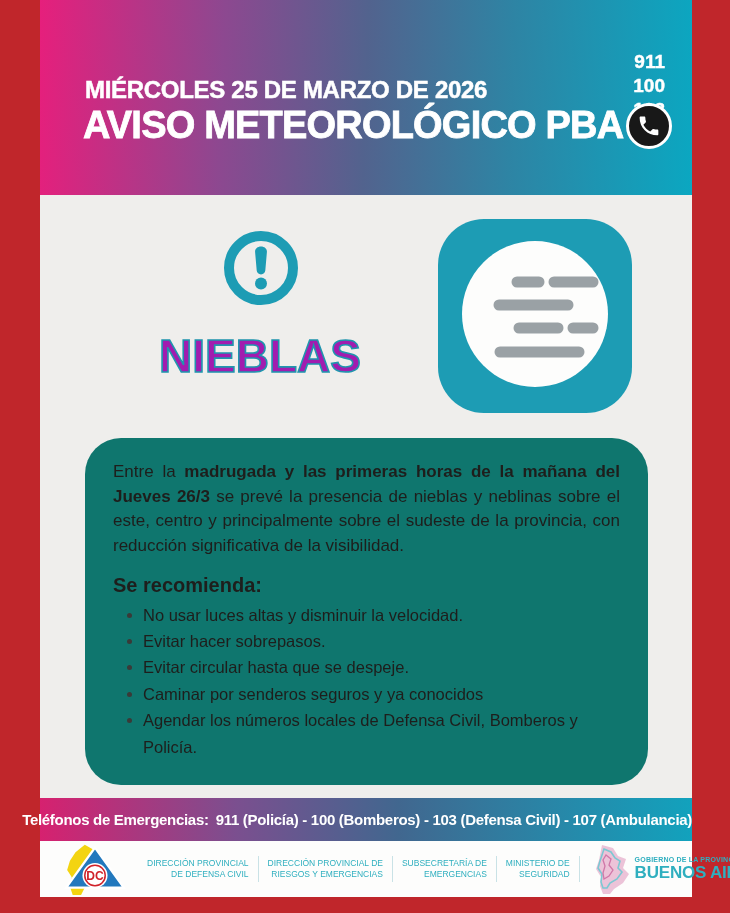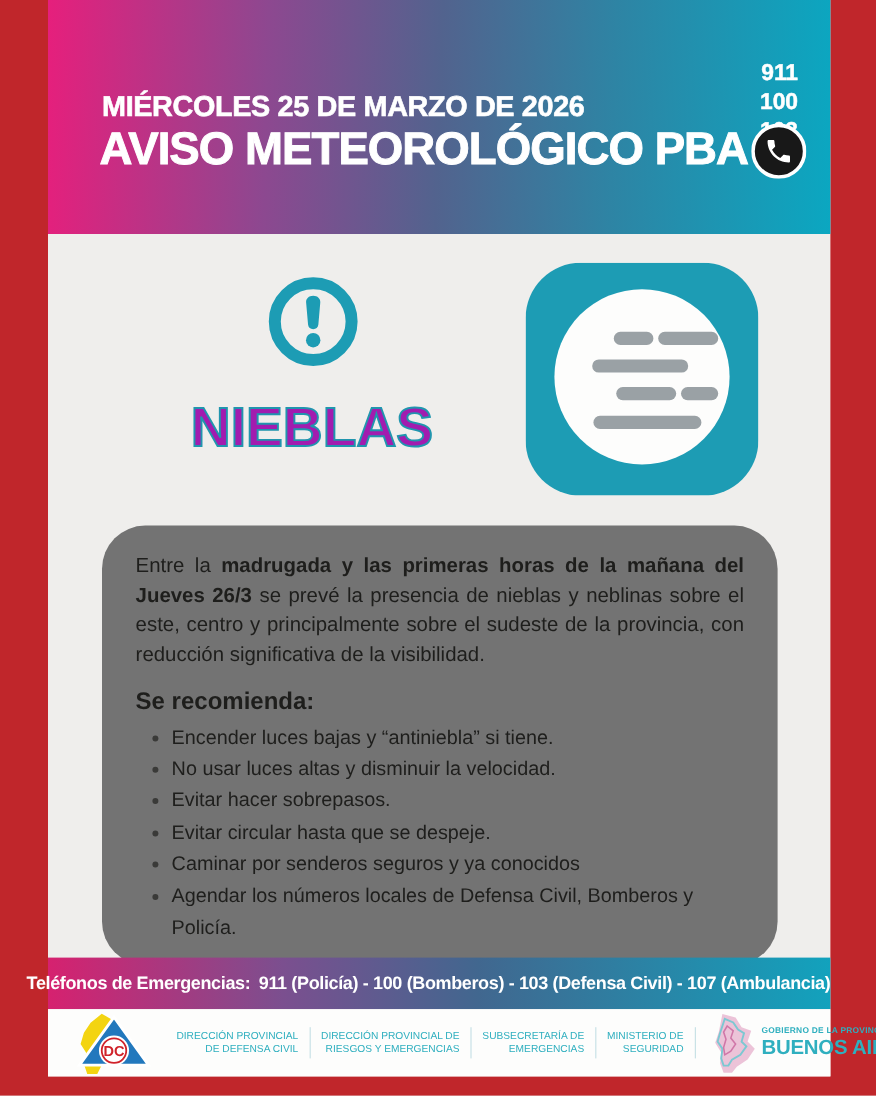--- a/index.html
+++ b/index.html
@@ -39,21 +39,21 @@
   .warning-icon { position:absolute; left:182px; top:229px; width:78px; height:78px; }
   .alert-title {
     position:absolute; left:20px; top:329px; width:400px;
     text-align:center; color:#a21caf; font-size:46px; font-weight:bold;
     letter-spacing:0px; -webkit-text-stroke:1.6px #2095ae;
   }
   .weather-icon { position:absolute; left:398px; top:219px; width:194px; height:194px; }
   
   .card {
     position:absolute; left:45px; top:438px; width:563px; min-height:347px;
-    background:#737373; border-radius:36px;
+    background:#0f766e; border-radius:36px;
     padding:22px 28px 18px 28px;
     color:#1e1e1c;
   }
   .card p { font-size:17px; line-height:1.45; text-align:justify; }
   .card p b { font-weight:bold; }
   .reco-heading { font-size:20px; font-weight:bold; margin-top:15px; }
   .reco-list { margin-top:5px; list-style:none; }
   .reco-list li {
     font-size:16.5px; line-height:1.6; padding-left:30px; position:relative;
   }
@@ -130,21 +130,20 @@
         <line x1="135" y1="109" x2="155" y2="109"></line>
         <line x1="62" y1="133" x2="141" y2="133"></line>
       </g>
     </svg>
   </div>
 
   <div class="card">
     <p><span>Entre la </span><b>madrugada y las primeras horas de la mañana del Jueves 26/3</b><span> se prevé la presencia de nieblas y neblinas sobre el este, centro y principalmente sobre el sudeste de la provincia, con reducción significativa de la visibilidad.</span></p>
     <div class="reco-heading">Se recomienda:</div>
     <ul class="reco-list">
-      <li>Encender luces bajas y “antiniebla” si tiene.</li>
       <li>No usar luces altas y disminuir la velocidad.</li>
       <li>Evitar hacer sobrepasos.</li>
       <li>Evitar circular hasta que se despeje.</li>
       <li>Caminar por senderos seguros y ya conocidos</li>
       <li>Agendar los números locales de Defensa Civil, Bomberos y Policía.</li>
     </ul>
   </div>
 
   <div class="emergency-bar">
     <span class="label">Teléfonos de Emergencias:</span>

